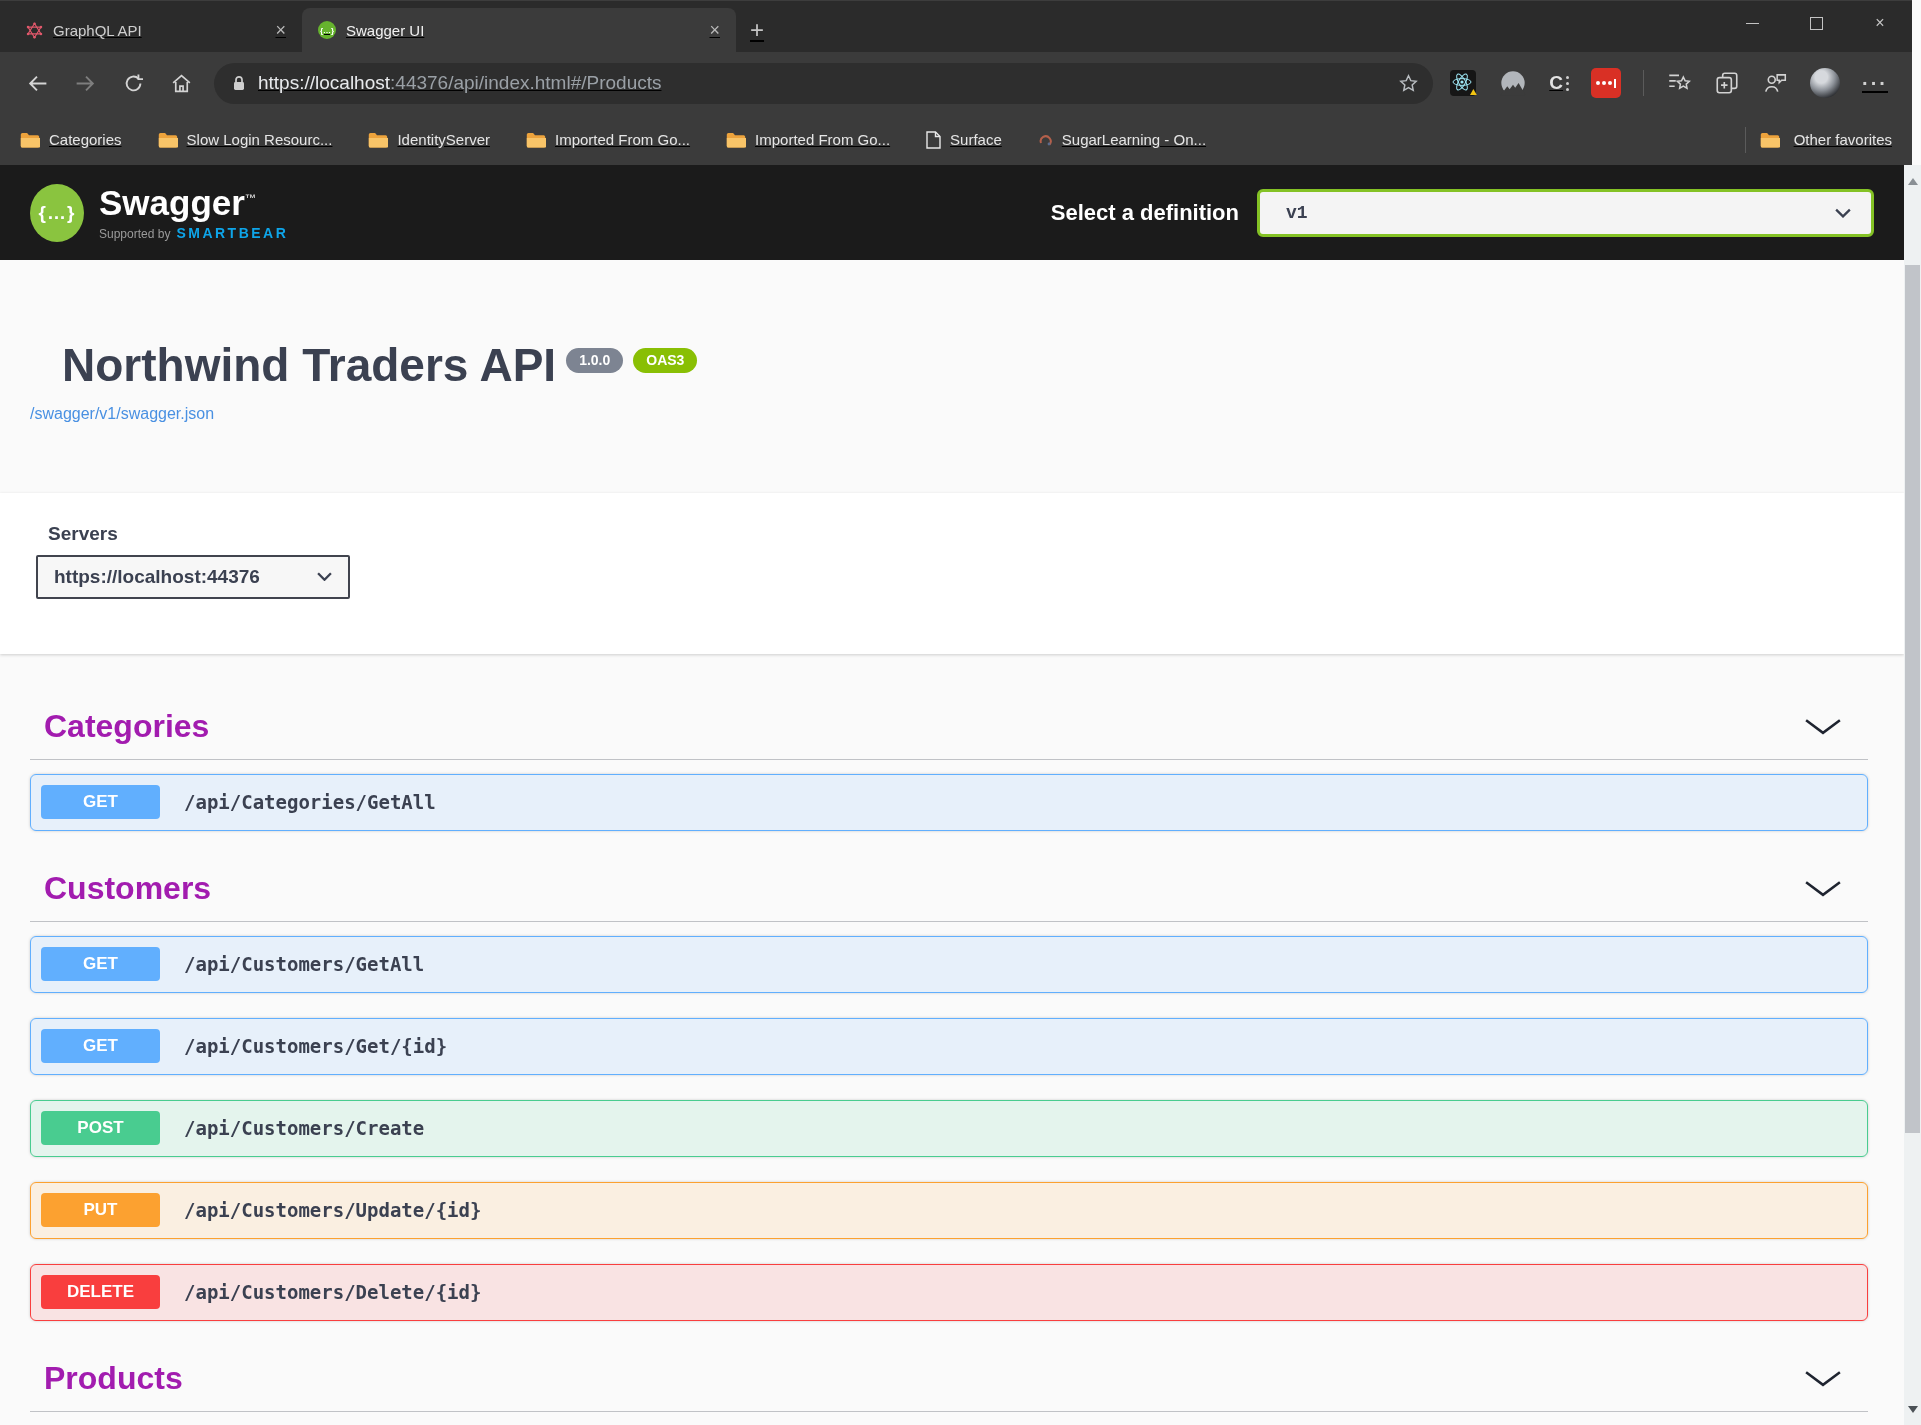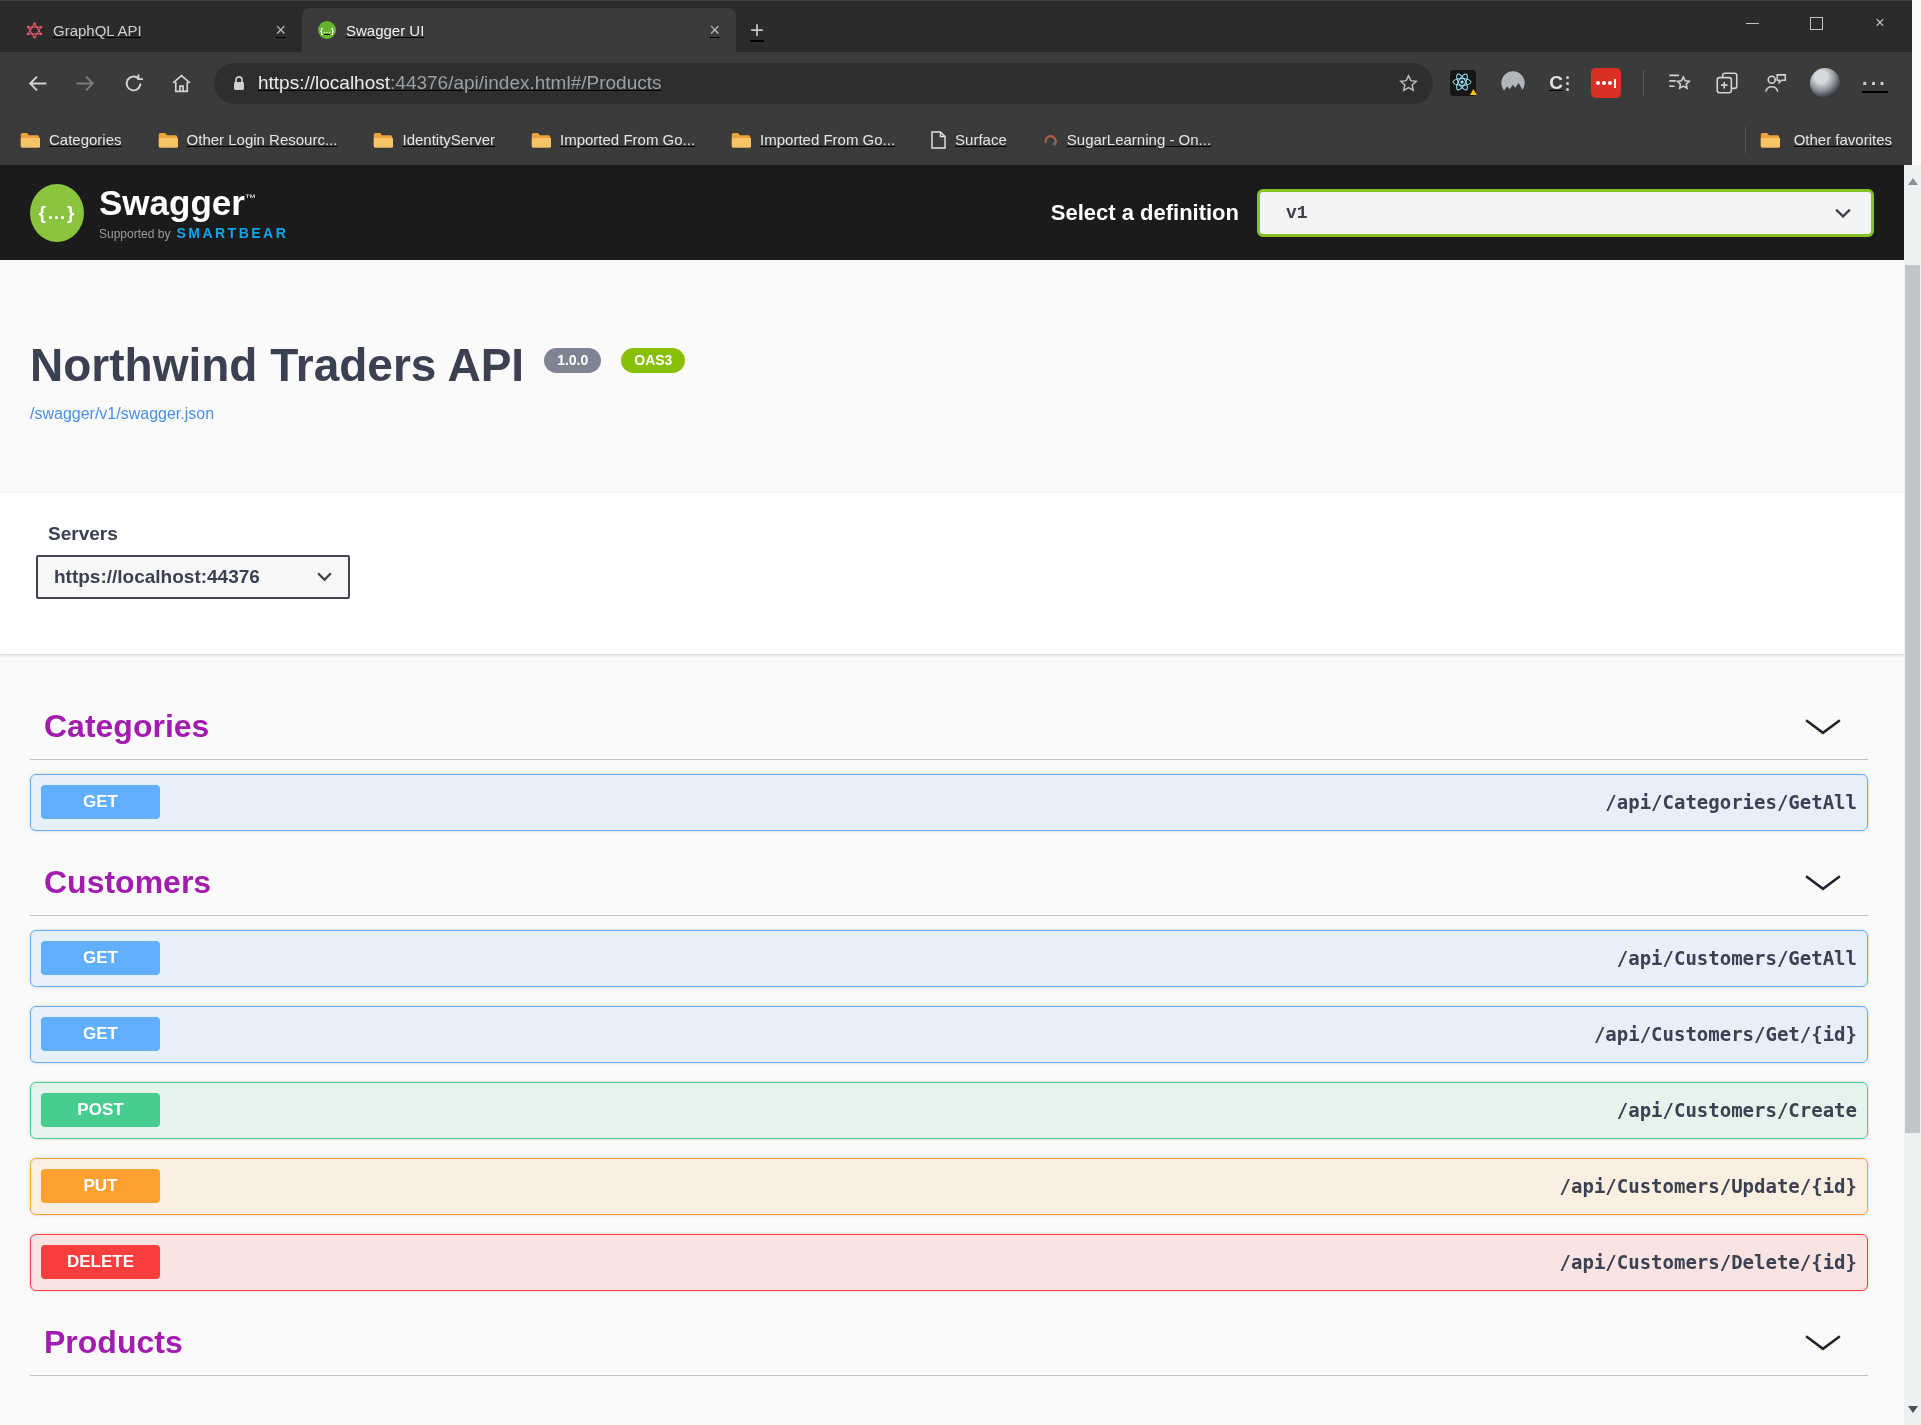--- a/index.html
+++ b/index.html
@@ -63,43 +63,43 @@
   .logo-sub{margin-top:5px;font-size:12px;color:#9a9a9a;display:flex;align-items:baseline;gap:6px;}
   .logo-sub .sb{color:#0ea5e9;font-weight:bold;letter-spacing:2.5px;font-size:14px;}
   .def-group{display:flex;align-items:center;gap:18px;}
   .def-label{color:#fff;font-size:22px;font-weight:bold;}
   .def-select{width:617px;height:48px;background:#f4f4f4;border:3px solid #84c225;border-radius:6px;
               display:flex;align-items:center;justify-content:space-between;
               padding:0 20px 0 26px;box-sizing:border-box;font-family:Liberation Mono, monospace;}
   .def-select .val{color:#3b4151;font-size:18px;font-weight:bold;}
 
   .info{padding:80px 30px 0;}
-  .title-row{display:flex;align-items:flex-start;gap:20px;}
+  .title-row{display:flex;align-items:flex-start;gap:10px;margin-left:32px;}
   .api-title{margin:0;font-size:46px;font-weight:bold;color:#3b4151;line-height:1.1;}
   .badge{margin-top:8px;color:#fff;font-size:14px;font-weight:bold;padding:4px 13px;border-radius:14px;line-height:1.2;}
   .badge.version{background:#7d8492;}
   .badge.oas{background:#89bf04;}
   .spec-link{display:inline-block;margin-top:14px;color:#4990e2;font-size:16px;text-decoration:none;}
 
   .scheme-band{margin-top:70px;background:#fff;box-shadow:0 1px 3px rgba(0,0,0,.18);
                padding:30px 36px 55px;box-sizing:border-box;}
   .servers-label{font-size:19px;font-weight:bold;color:#3b4151;margin:0 0 10px 12px;}
   .server-select{width:314px;height:44px;background:#f7f7f7;border:2px solid #41444e;border-radius:2px;
                  display:flex;align-items:center;justify-content:space-between;
                  padding:0 16px;box-sizing:border-box;}
   .server-select .val{font-size:19px;font-weight:bold;color:#3b4151;}
 
   .ops{padding:38px 36px 0 30px;}
   .tag-head{display:flex;align-items:center;justify-content:space-between;margin-top:2px;
             padding:14px 0 14px 14px;border-bottom:1px solid rgba(59,65,81,.3);}
   .tag-head h3{margin:0;font-size:32px;font-weight:bold;color:#a21caf;}
   .tag-chevron{margin-right:26px;display:flex;}
 
-  .opblock{display:flex;align-items:center;height:57px;margin:14px 0 19px;padding:0 10px;
-           border:1px solid;border-radius:6px;box-shadow:0 0 3px rgba(0,0,0,.19);box-sizing:border-box;justify-content:space-between;}
+  .opblock{display:flex;align-items:center;height:57px;margin:14px 0 25px;padding:0 10px;
+           border:1px solid;border-radius:6px;box-shadow:0 0 3px rgba(0,0,0,.19);box-sizing:border-box;}
   .opblock.get{background:rgba(97,175,254,.12);border-color:#61affe;}
   .opblock.post{background:rgba(73,204,144,.12);border-color:#49cc90;}
   .opblock.put{background:rgba(252,161,48,.12);border-color:#fca130;}
   .opblock.delete{background:rgba(249,62,62,.12);border-color:#f93e3e;}
   .method{min-width:99px;height:34px;padding:0 10px;border-radius:4px;color:#fff;font-weight:bold;
           font-size:17px;display:flex;align-items:center;justify-content:center;}
   .opblock.get .method{background:#61affe;}
   .opblock.post .method{background:#49cc90;}
   .opblock.put .method{background:#fca130;}
   .opblock.delete .method{background:#f93e3e;}
@@ -264,21 +264,21 @@
             <path d="M.8 14 V2.6 A1.6 1.6 0 0 1 2.4 1 h4.7 l1.9 2.2 h8.6 a1.6 1.6 0 0 1 1.6 1.6 v9.2 a1.6 1.6 0 0 1 -1.6 1.6 h-15.2 a1.6 1.6 0 0 1 -1.6-1.6 z" fill="#eda33c"></path>
             <path d="M.8 6 h19.4 v8 a1.6 1.6 0 0 1 -1.6 1.6 h-16.2 a1.6 1.6 0 0 1 -1.6-1.6 z" fill="#f8c468"></path>
           </svg>
         <span>Categories</span>
       </span>
       <span class="bm">
         <svg width="20" height="16" viewBox="0 0 20 16">
             <path d="M.8 14 V2.6 A1.6 1.6 0 0 1 2.4 1 h4.7 l1.9 2.2 h8.6 a1.6 1.6 0 0 1 1.6 1.6 v9.2 a1.6 1.6 0 0 1 -1.6 1.6 h-15.2 a1.6 1.6 0 0 1 -1.6-1.6 z" fill="#eda33c"></path>
             <path d="M.8 6 h19.4 v8 a1.6 1.6 0 0 1 -1.6 1.6 h-16.2 a1.6 1.6 0 0 1 -1.6-1.6 z" fill="#f8c468"></path>
           </svg>
-        <span>Other Login Resourc...</span>
+        <span>Slow Login Resourc...</span>
       </span>
       <span class="bm">
         <svg width="20" height="16" viewBox="0 0 20 16">
             <path d="M.8 14 V2.6 A1.6 1.6 0 0 1 2.4 1 h4.7 l1.9 2.2 h8.6 a1.6 1.6 0 0 1 1.6 1.6 v9.2 a1.6 1.6 0 0 1 -1.6 1.6 h-15.2 a1.6 1.6 0 0 1 -1.6-1.6 z" fill="#eda33c"></path>
             <path d="M.8 6 h19.4 v8 a1.6 1.6 0 0 1 -1.6 1.6 h-16.2 a1.6 1.6 0 0 1 -1.6-1.6 z" fill="#f8c468"></path>
           </svg>
         <span>IdentityServer</span>
       </span>
       <span class="bm">
         <svg width="20" height="16" viewBox="0 0 20 16">

